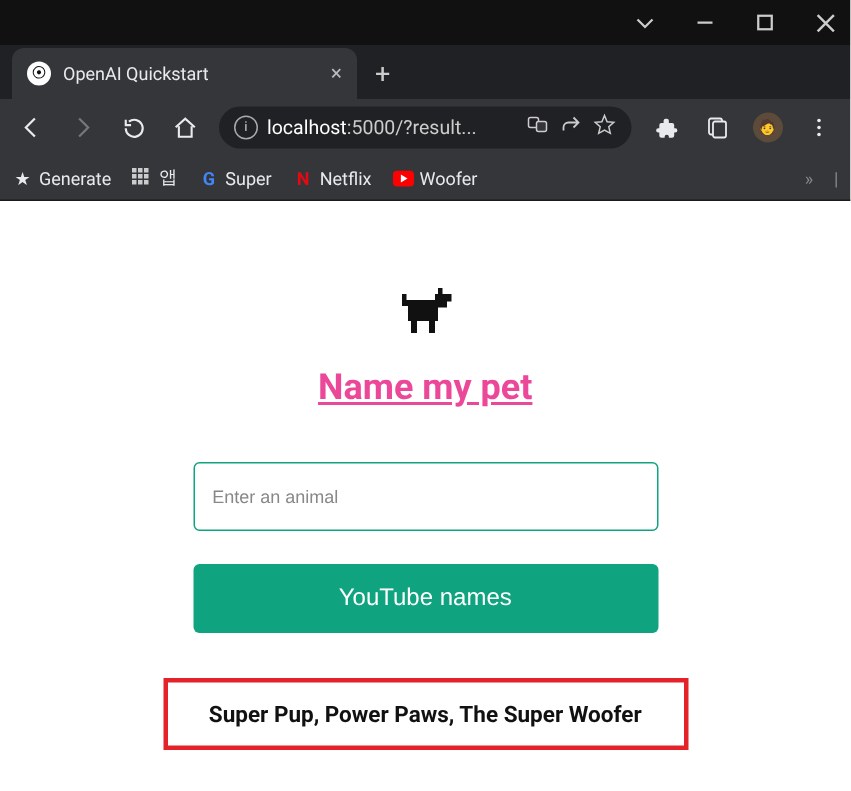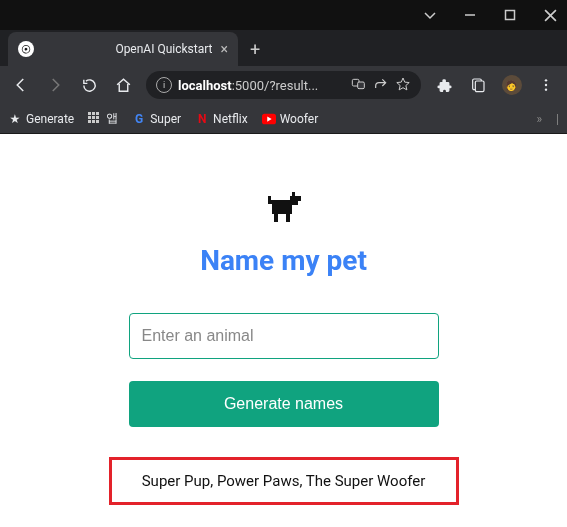--- a/index.html
+++ b/index.html
@@ -41,21 +41,21 @@
       gap: 8px;
       width: 230px;
     }
     .tab .favicon {
       width: 16px; height: 16px;
       border-radius: 50%;
       background: #fff;
       display:flex; align-items:center; justify-content:center;
       font-size:10px; color:#111;
     }
-    .tab .title { flex: 1; white-space: nowrap; overflow: hidden; text-overflow: ellipsis; text-align: right; }
+    .tab .title { flex: 1; white-space: nowrap; overflow: hidden; text-overflow: ellipsis; }
     .tab .close { color: #bbb; font-size: 14px; }
     .newtab { color: #ccc; font-size: 18px; padding: 0 12px; height:34px; display:flex;align-items:center; }
     
     .toolbar {
       background: #35363a;
       height: 38px;
       display: flex;
       align-items: center;
       padding: 0 6px;
       gap: 4px;
@@ -75,21 +75,21 @@
       gap: 6px;
       margin: 0 4px;
       min-width: 0;
     }
     .omnibox .info-icon {
       width:16px; height:16px; border-radius:50%;
       border:1px solid #aaa; display:flex;align-items:center;justify-content:center;
       font-size:9px; color:#ccc;
     }
     .omnibox .url { flex:1; white-space:nowrap; overflow:hidden; text-overflow:ellipsis; }
-    .omnibox .url b { color:#fff; font-weight:700; }
+    .omnibox .url b { color:#fff; font-weight:400; }
     .avatar { width:20px; height:20px; border-radius:50%; background:#5c4b3a; display:flex;align-items:center;justify-content:center; font-size:10px;}
     
     .bookmarks {
       background: #35363a;
       height: 30px;
       display: flex;
       align-items: center;
       padding: 0 8px;
       gap: 14px;
       font-size: 12px;
@@ -103,52 +103,52 @@
     .folder { width:14px;height:12px;background:#fbbc04;border-radius:2px; }
     .sep { color:#888; }
     
     .page {
       background:#fff;
       height: calc(527px - 30px - 36px - 38px - 30px);
       display:flex; flex-direction:column; align-items:center;
       padding-top: 54px;
     }
     .dog-icon { width: 40px; height: 40px; margin-bottom: 16px; color:#111; }
-    .page h1 { font-size: 28px; font-weight: 700; color:#3b82f6; margin-bottom: 36px; }
+    .page h1 { font-size: 24px; font-weight: 700; color:#ec4899; margin-bottom: 36px; text-decoration: underline; }
     .input-row {
       width: 310px;
       height: 46px;
       border: 1px solid #10a37f;
       border-radius: 4px;
       display:flex; align-items:center;
       padding: 0 12px;
       margin-bottom: 22px;
     }
     .input-row input {
       border:none; outline:none; width:100%;
-      font-size: 16px; color:#333;
+      font-size: 12px; color:#333;
     }
     .input-row input::placeholder { color:#888; }
     .gen-btn {
       width: 310px;
       height: 46px;
       background:#10a37f;
       color:#fff;
       border:none; border-radius:4px;
       font-size: 16px;
       cursor:pointer;
       margin-bottom: 30px;
     }
     .result-box {
       width: 350px;
       border: 3px solid #e3222a;
       padding: 12px 10px;
       text-align:center;
       font-size: 15px;
-      font-weight: 400;
+      font-weight: 700;
       color:#111;
     }
   </style>
 </head>
 <body>
 
 <div class="window-chrome">
   <span class="wicon">
     <svg width="12" height="12" viewBox="0 0 12 12">
         <path d="M1 4 L6 9 L11 4" fill="none" stroke="#ccc" stroke-width="1.5"></path>
@@ -297,15 +297,15 @@
       <rect x="10" y="26" width="4" height="8" fill="#111"></rect>
       <rect x="22" y="26" width="4" height="8" fill="#111"></rect>
       <rect x="4" y="12" width="4" height="4" fill="#111"></rect>
       <rect x="4" y="8" width="3" height="4" fill="#111"></rect>
     </svg>
   </div>
   <h1>Name my pet</h1>
   <div class="input-row">
     <input type="text" placeholder="Enter an animal" style="">
   </div>
-  <button class="gen-btn">Generate names</button>
+  <button class="gen-btn">YouTube names</button>
   <div class="result-box">Super Pup, Power Paws, The Super Woofer</div>
 </div>
 
 </body></html>

